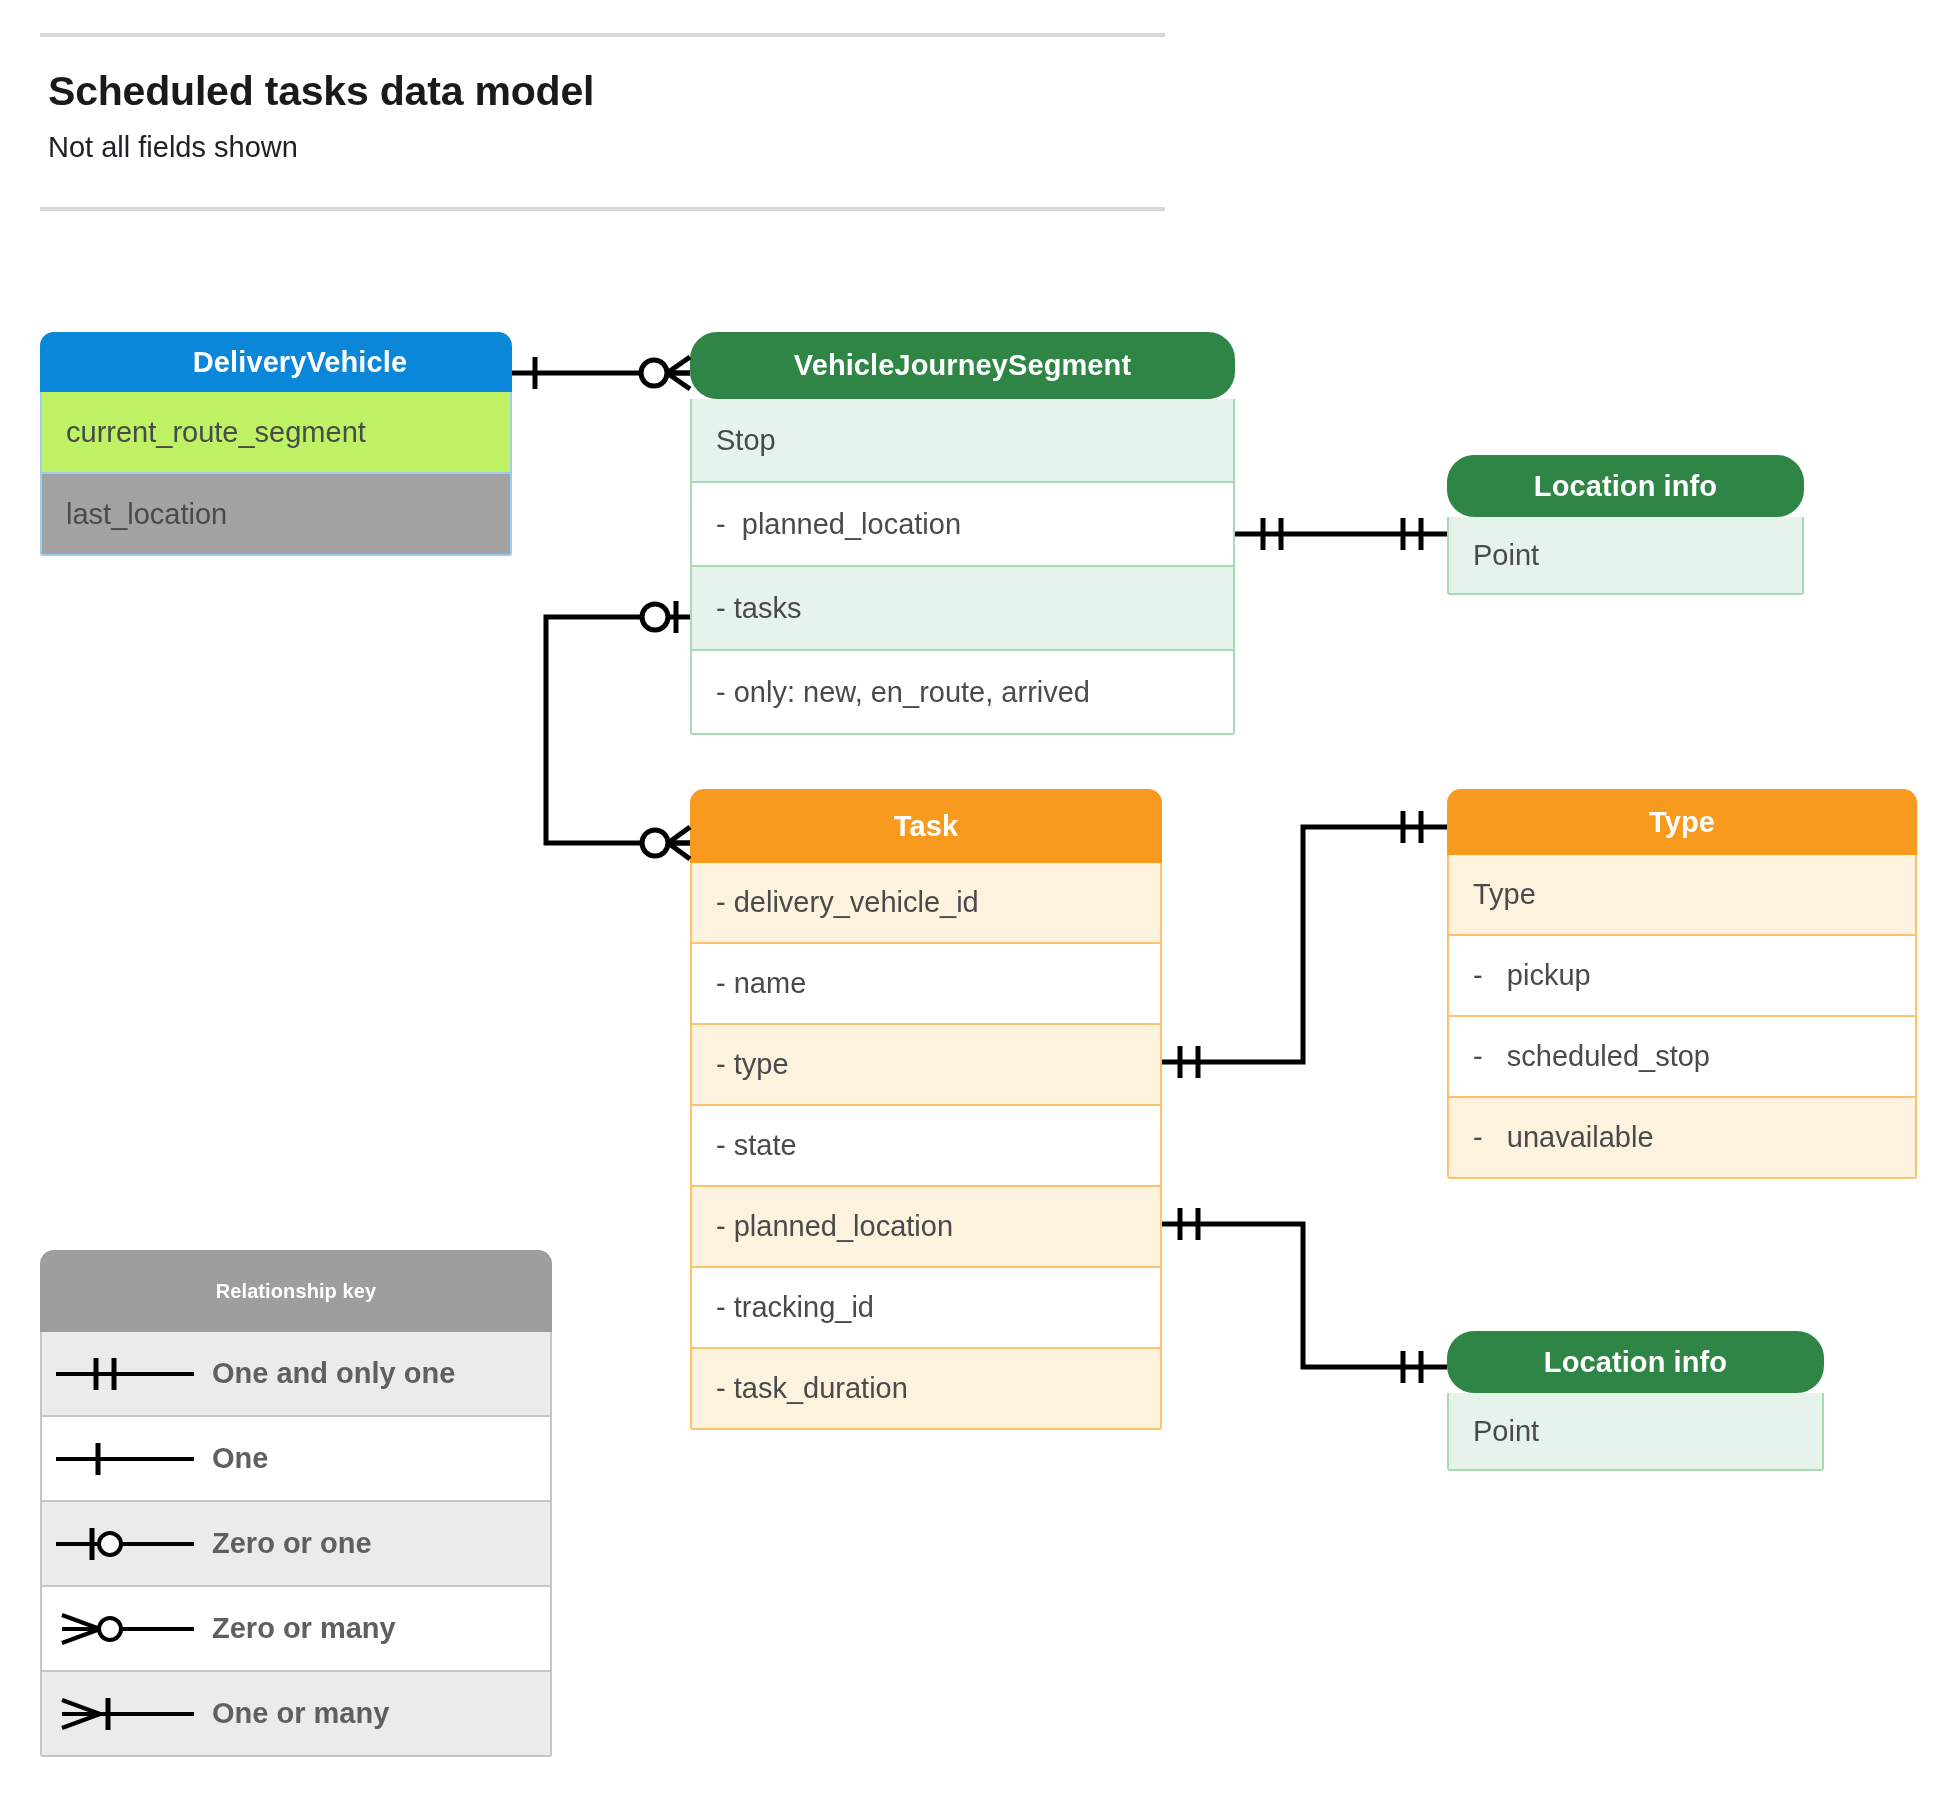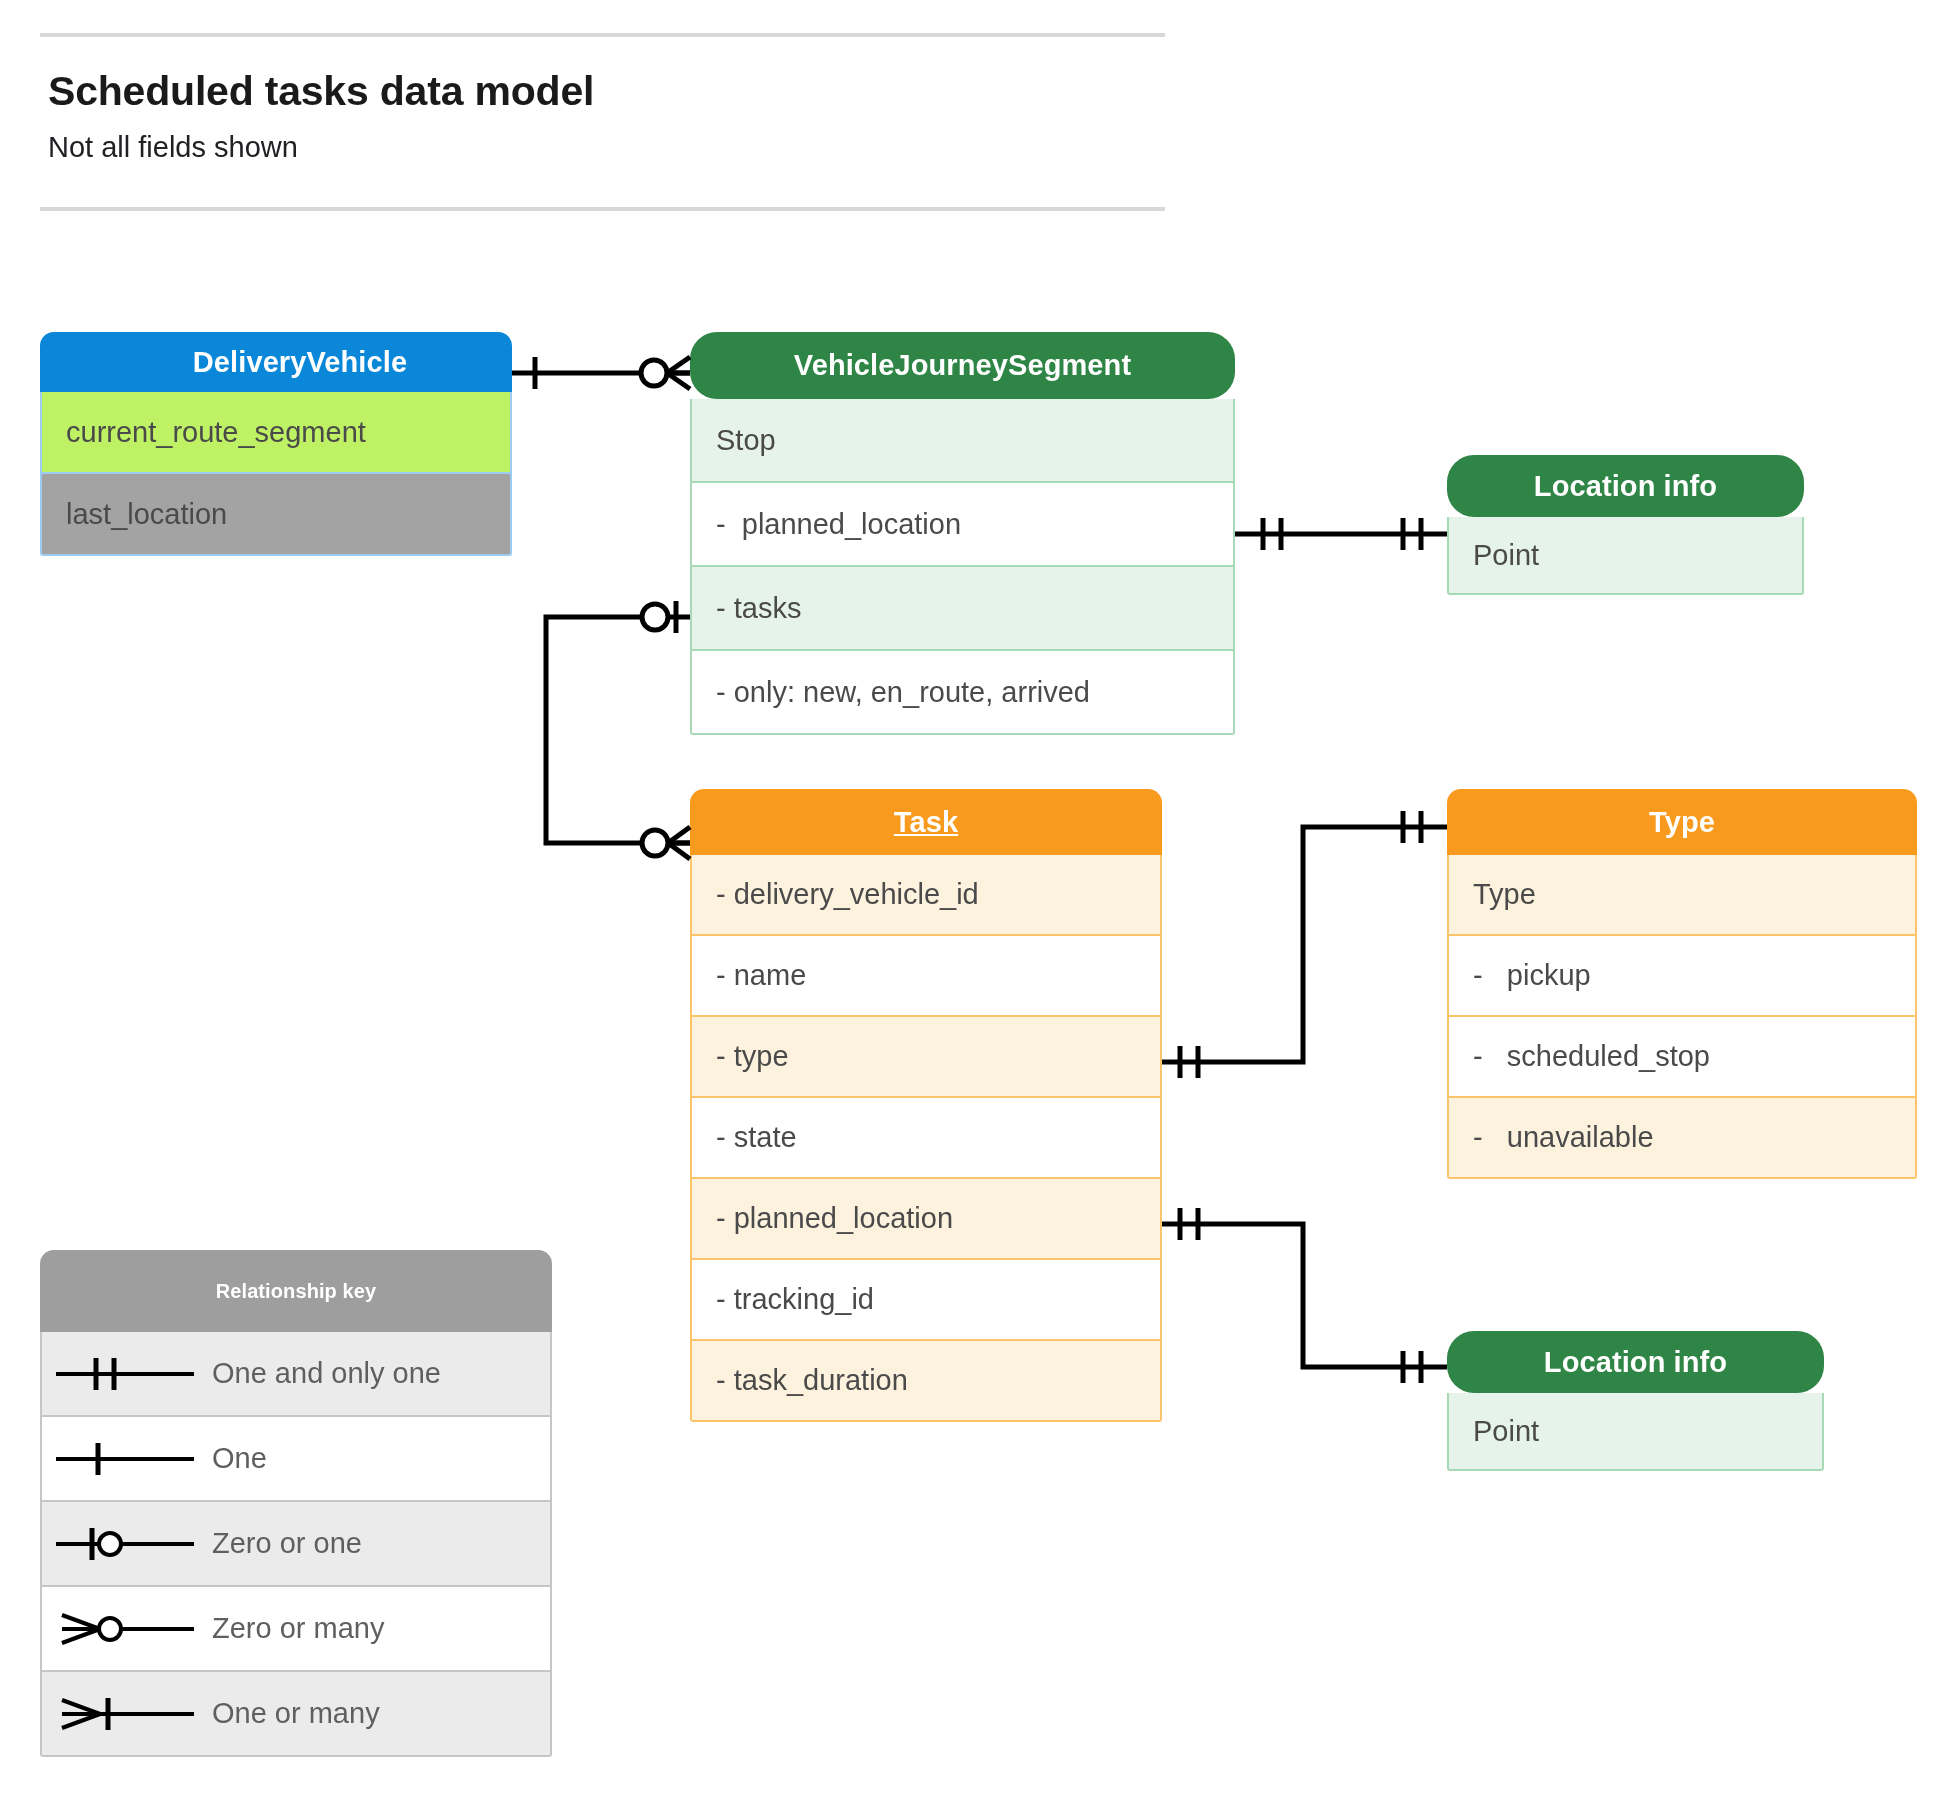--- a/index.html
+++ b/index.html
@@ -77,21 +77,21 @@
 
   #ent-vjs { left:690px; top:332px; width:545px; }
   #ent-vjs .entity-header { height:67px; }
   #ent-vjs .entity-row { height:84px; }
 
   #ent-loc1 { left:1447px; top:455px; width:357px; }
   #ent-loc1 .entity-header { height:62px; }
   #ent-loc1 .entity-row { height:78px; }
 
   #ent-task { left:690px; top:789px; width:472px; }
-  #ent-task .entity-header { height:66px;text-decoration:underline; }
+  #ent-task .entity-header { height:74px; }
   #ent-task .entity-row { height:81px; }
 
   #ent-type { left:1447px; top:789px; width:470px; }
   #ent-type .entity-header { height:66px; }
   #ent-type .entity-row { height:81px; }
 
   #ent-loc2 { left:1447px; top:1331px; width:377px; }
   #ent-loc2 .entity-header { height:62px; }
   #ent-loc2 .entity-row { height:78px; }
 
@@ -100,21 +100,21 @@
   .legend-row {
     display:flex; align-items:center;
     height:85px;
     border-style:solid; border-width:0 2px 2px 2px; border-color:#c6c6c6;
     font-size:29px; color:#5f5f5f;
   }
   .legend-row.tint { background:#ebebeb; }
   .legend-row.plain { background:#ffffff; }
   .legend-row:last-child { border-radius:0 0 3px 3px; }
   .legend-sym { width:170px; flex:0 0 170px; display:flex; align-items:center; justify-content:center; }
-  .legend-label { flex:1; }
+  .legend-label { flex:1;font-weight:bold; }
 
   
   #connectors { position:absolute; left:0; top:0; width:1940px; height:1805px; pointer-events:none; }
 </style>
 </head>
 <body>
 
 <div id="header-block">
   <div class="rule" id="rule-top"></div>
   <div id="page-title">Scheduled tasks data model</div>

